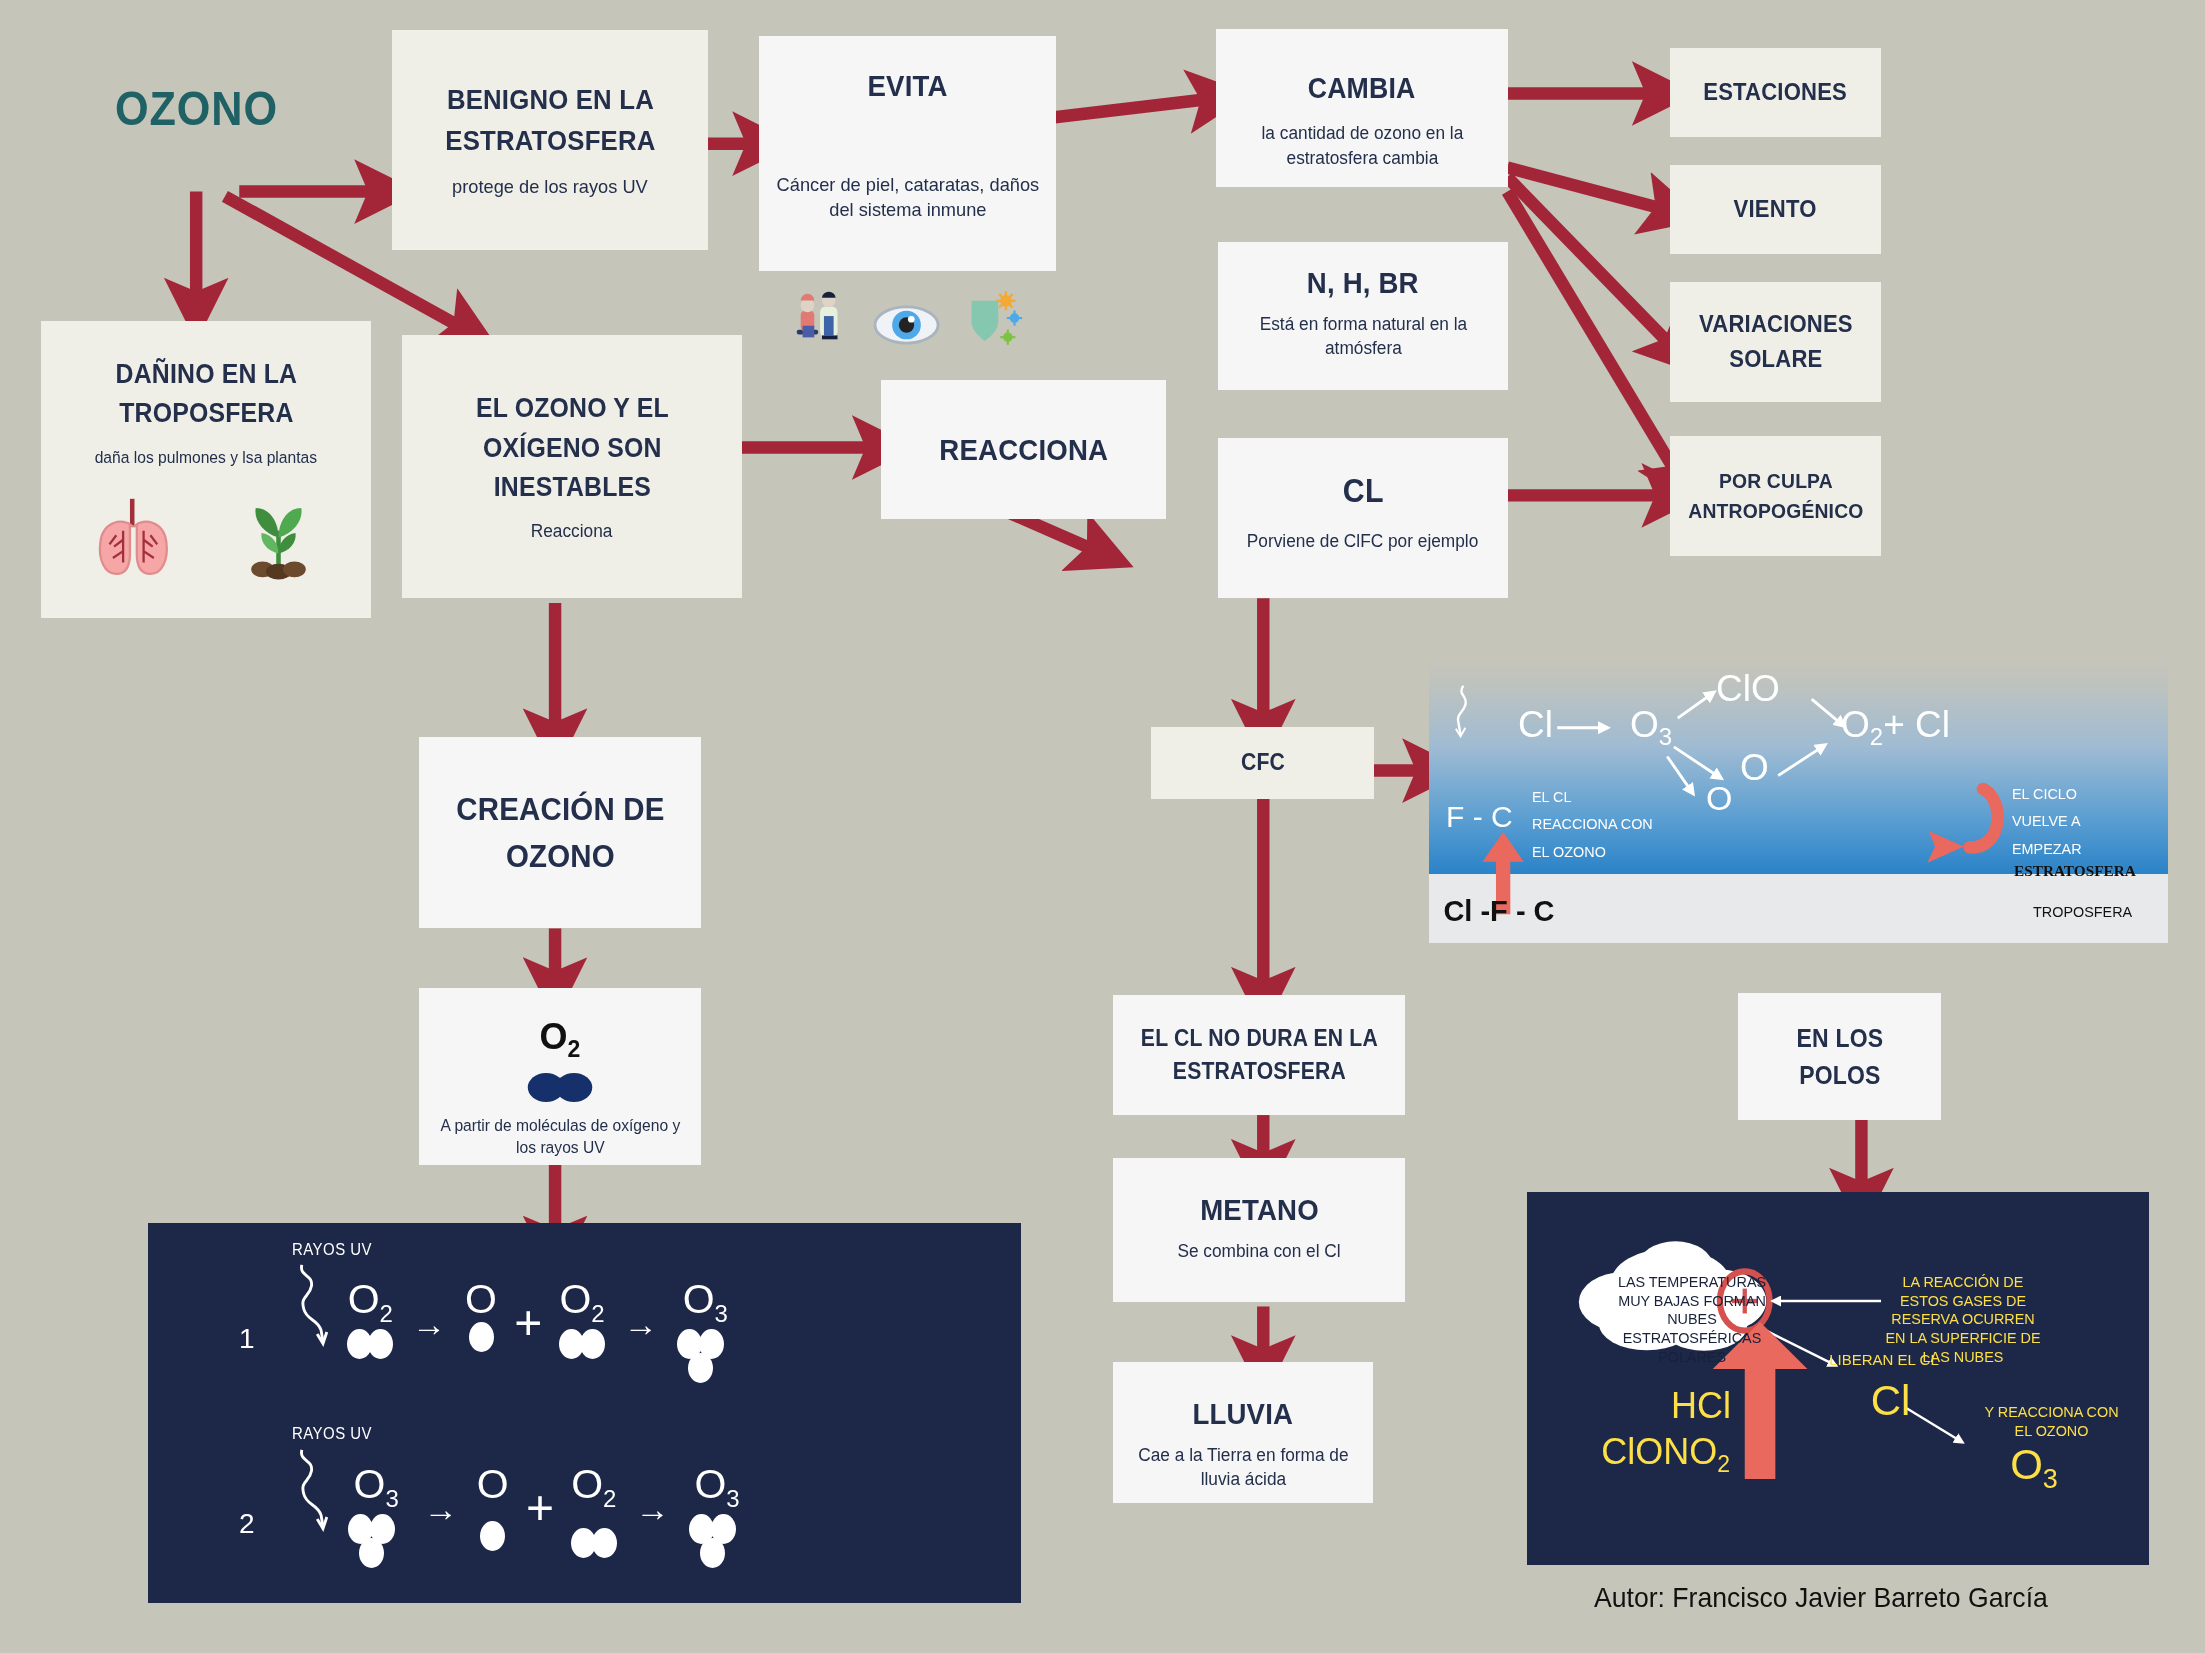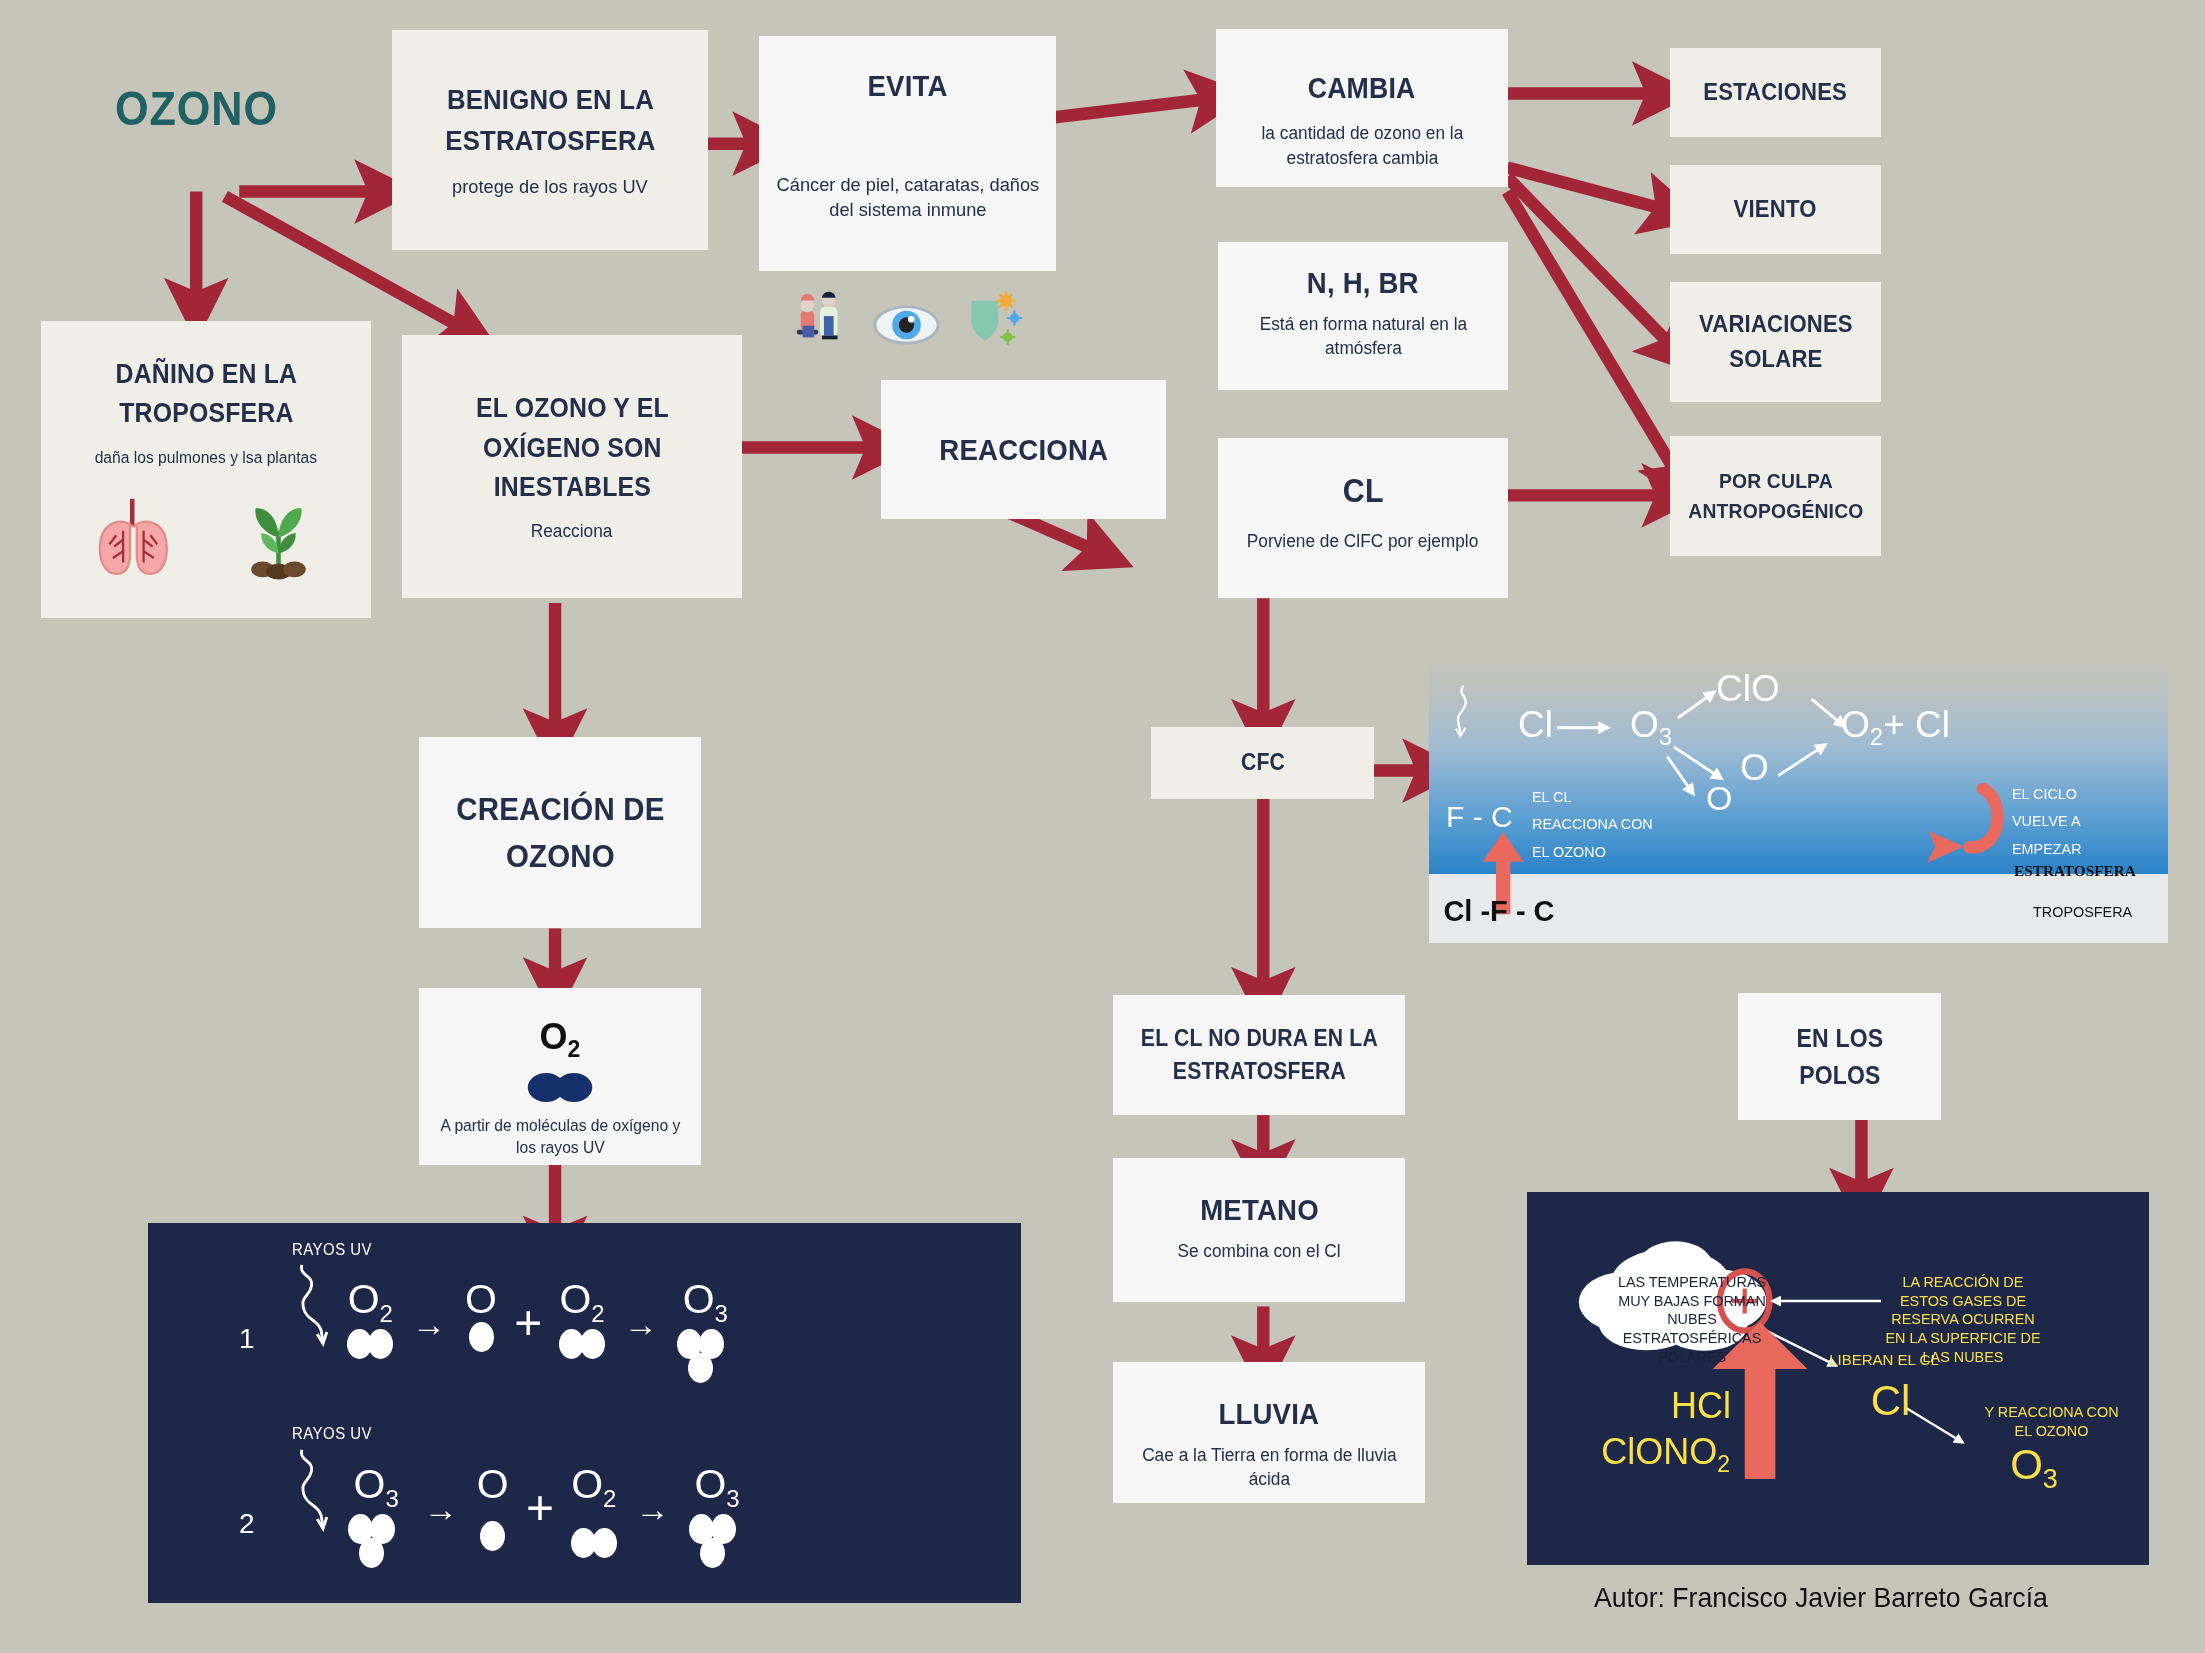--- a/index.html
+++ b/index.html
@@ -405,21 +405,21 @@
 
   <div class="card white" style="left:1113px; top:995px; width:292px; height:120px;">
     <div class="ttl" style="font-size:23px;">EL Cl NO DURA EN LA ESTRATOSFERA</div>
   </div>
 
   <div class="card white" style="left:1113px; top:1158px; width:292px; height:144px; justify-content:flex-start; padding-top:30px;">
     <div class="ttl" style="font-size:30px;">METANO</div>
     <div class="sub" style="font-size:18px; margin-top:7.7px;">Se combina con el Cl</div>
   </div>
 
-  <div class="card white" style="left:1113px; top:1362px; width:312px; height:141px; justify-content:flex-start; padding-top:30px;">
+  <div class="card white" style="left:1113px; top:1362px; width:260px; height:141px; justify-content:flex-start; padding-top:30px;">
     <div class="ttl" style="font-size:30px;">LLUVIA</div>
     <div class="sub" style="font-size:18px; margin-top:7.7px;">Cae a la Tierra en forma de lluvia ácida</div>
   </div>
 
   <div id="strat-panel" style="left:1429px; top:656px; width:739px; height:287px;">
     <div id="strat-sky"></div>
     <div id="strat-ground"></div>
 
     <svg style="position:absolute; left:0; top:0;" width="739" height="287" viewBox="0 0 1545 600">
       <g stroke="#fff" stroke-width="5" fill="none">

